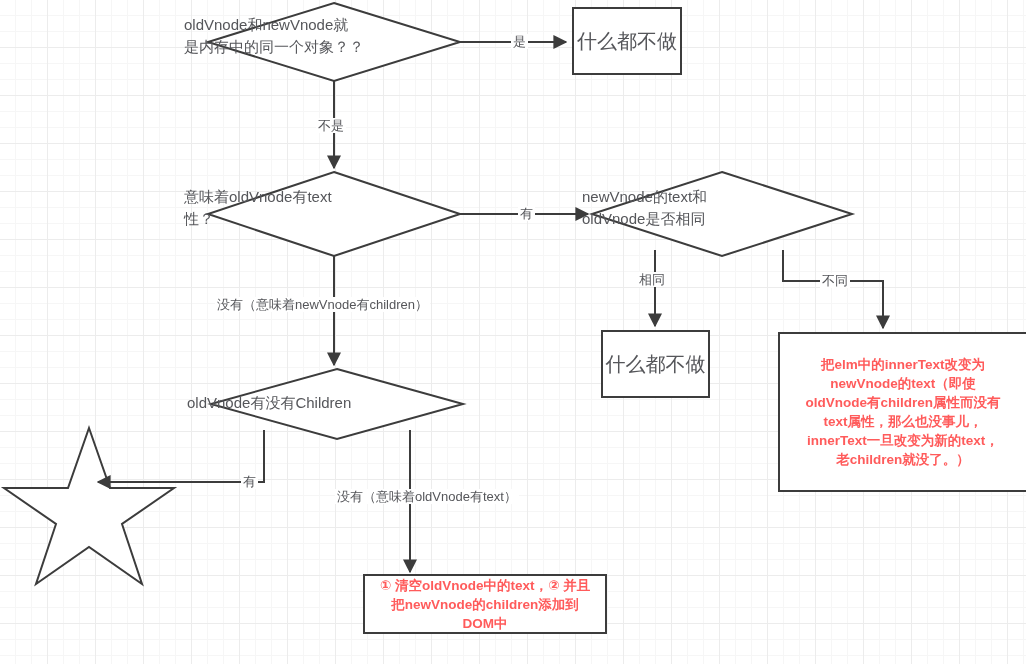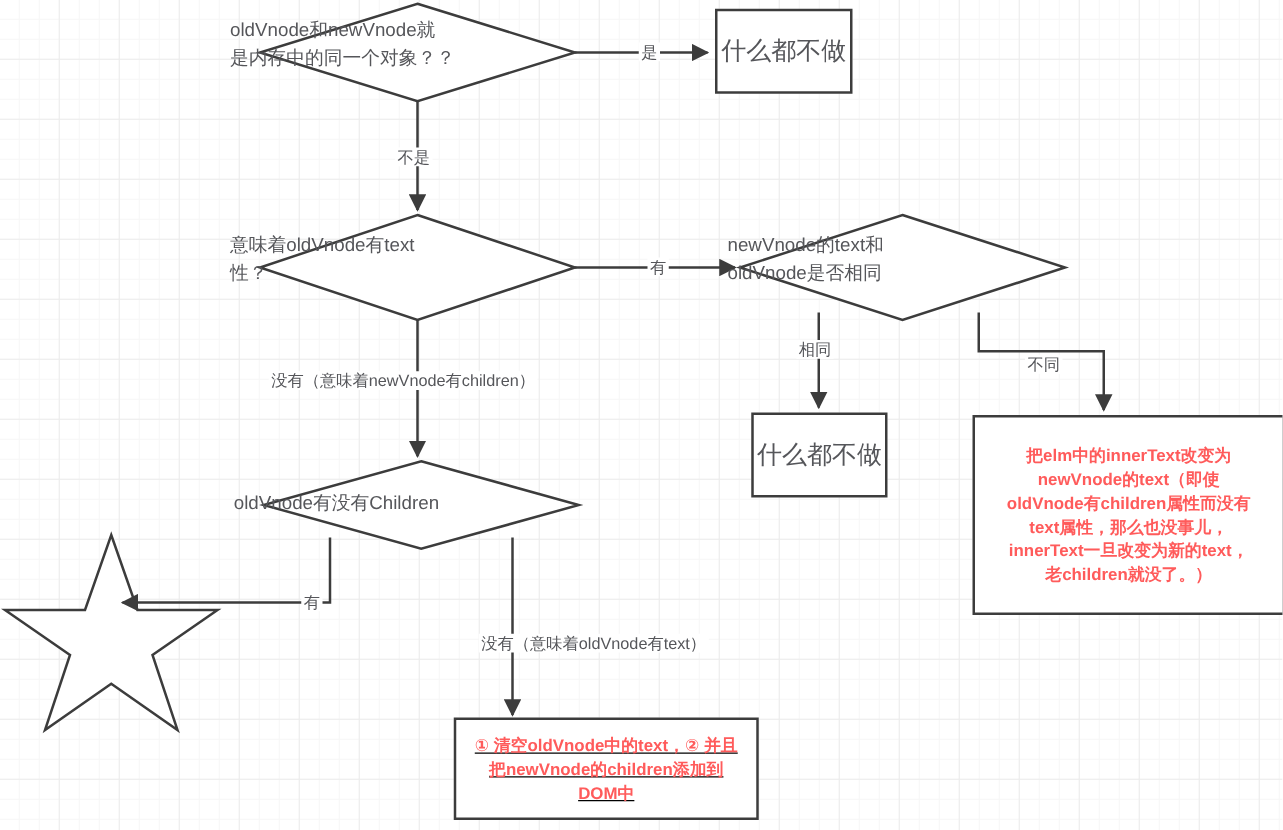--- a/index.html
+++ b/index.html
@@ -122,35 +122,35 @@
 
   <div class="node shape-box" style="left:778px;top:332px;width:250px;height:160px;padding:4px 6px;">
     <span class="boxtext red" style="text-align:center;">把elm中的innerText改变为
 newVnode的text（即使
 oldVnode有children属性而没有
 text属性，那么也没事儿，
 innerText一旦改变为新的text，
 老children就没了。）</span>
   </div>
 
-  <div class="node shape-box" style="left:363px;top:574px;width:244px;height:82px;padding:3px 5px;text-decoration:underline;">
+  <div class="node shape-box" style="left:363px;top:574px;width:244px;height:60px;padding:3px 5px;">
     <span class="boxtext red" style="text-align:center;">① 清空oldVnode中的text，② 并且
 把newVnode的children添加到
 DOM中</span>
   </div>
 
   <div class="lbl lbl-bg" style="left:511px;top:34px;">是</div>
 
   <div class="lbl lbl-bg" style="left:316px;top:118px;">不是</div>
 
   <div class="lbl lbl-bg" style="left:518px;top:206px;">有</div>
 
   <div class="lbl lbl-bg" style="left:215px;top:297px;">没有（意味着newVnode有children）</div>
 
   <div class="lbl lbl-bg" style="left:637px;top:272px;">相同</div>
 
-  <div class="lbl lbl-bg" style="left:820px;top:284px;font-family:Liberation Serif, serif;">不同</div>
+  <div class="lbl lbl-bg" style="left:820px;top:273px;font-family:Liberation Serif, serif;">不同</div>
 
   <div class="lbl lbl-bg" style="left:241px;top:474px;">有</div>
 
-  <div class="lbl lbl-bg" style="left:335px;top:507px;margin-left:48px;">没有（意味着oldVnode有text）</div>
+  <div class="lbl lbl-bg" style="left:335px;top:489px;">没有（意味着oldVnode有text）</div>
 
 </div>
 
 </body></html>

